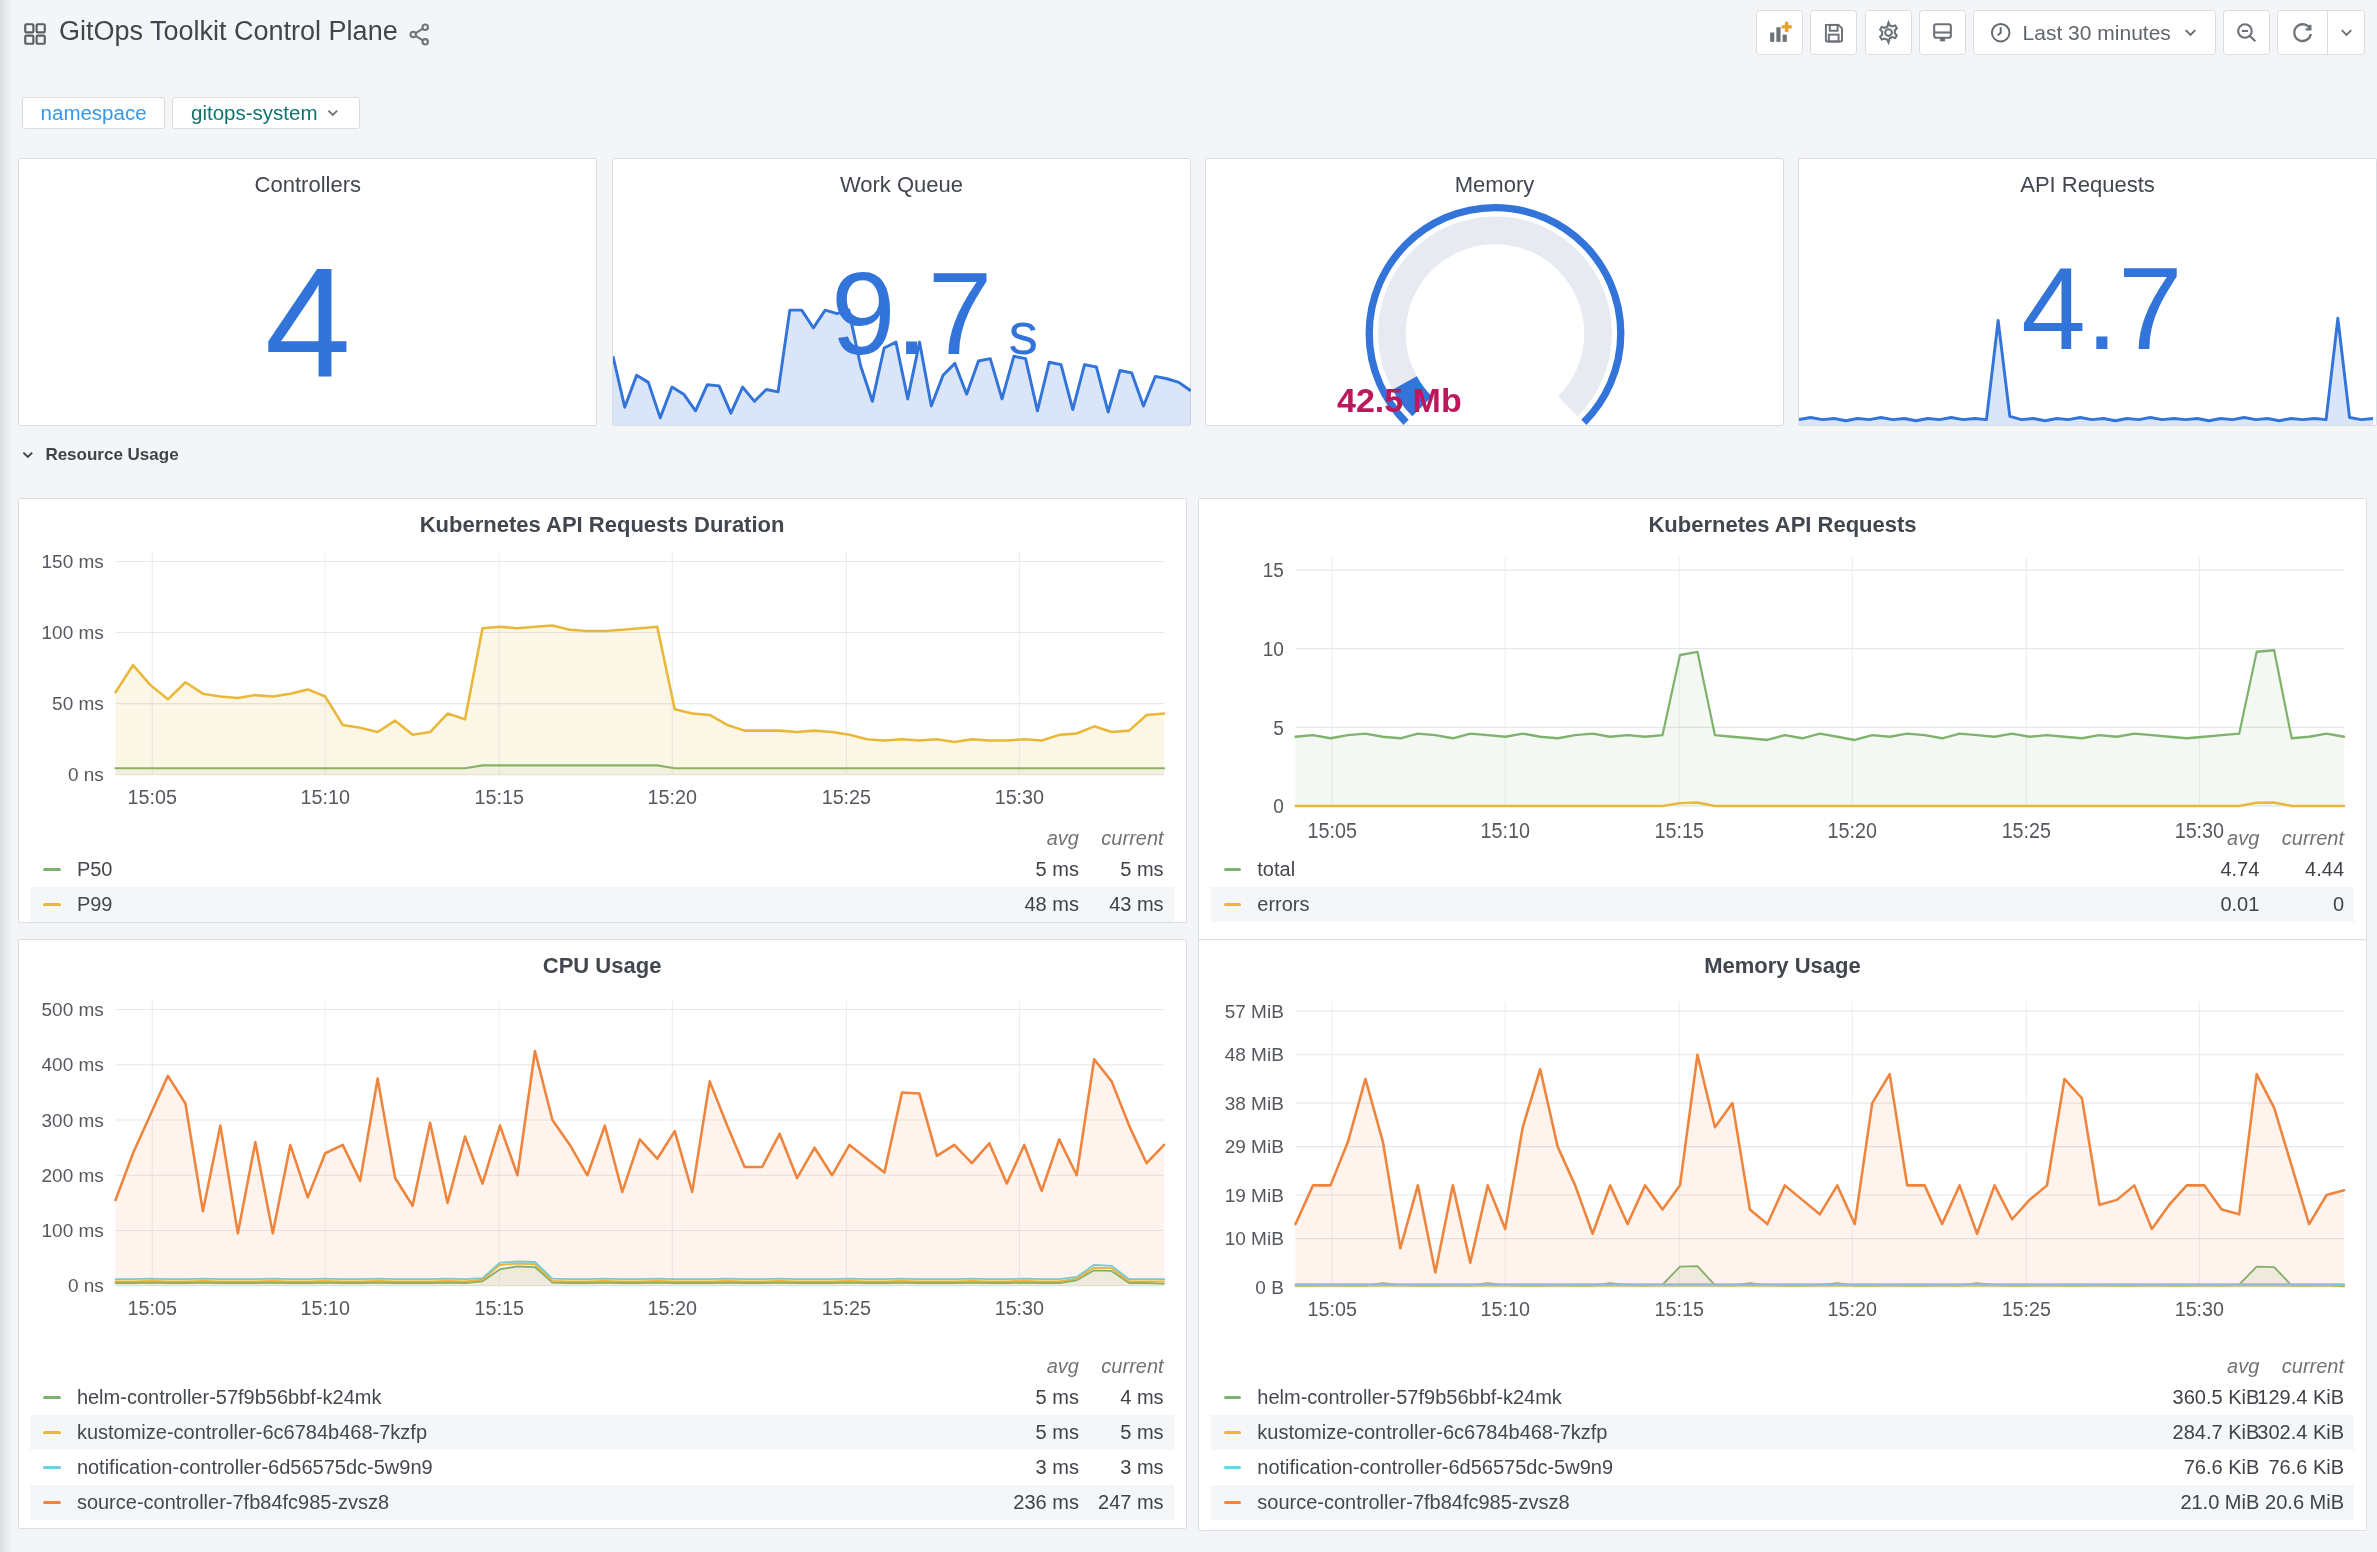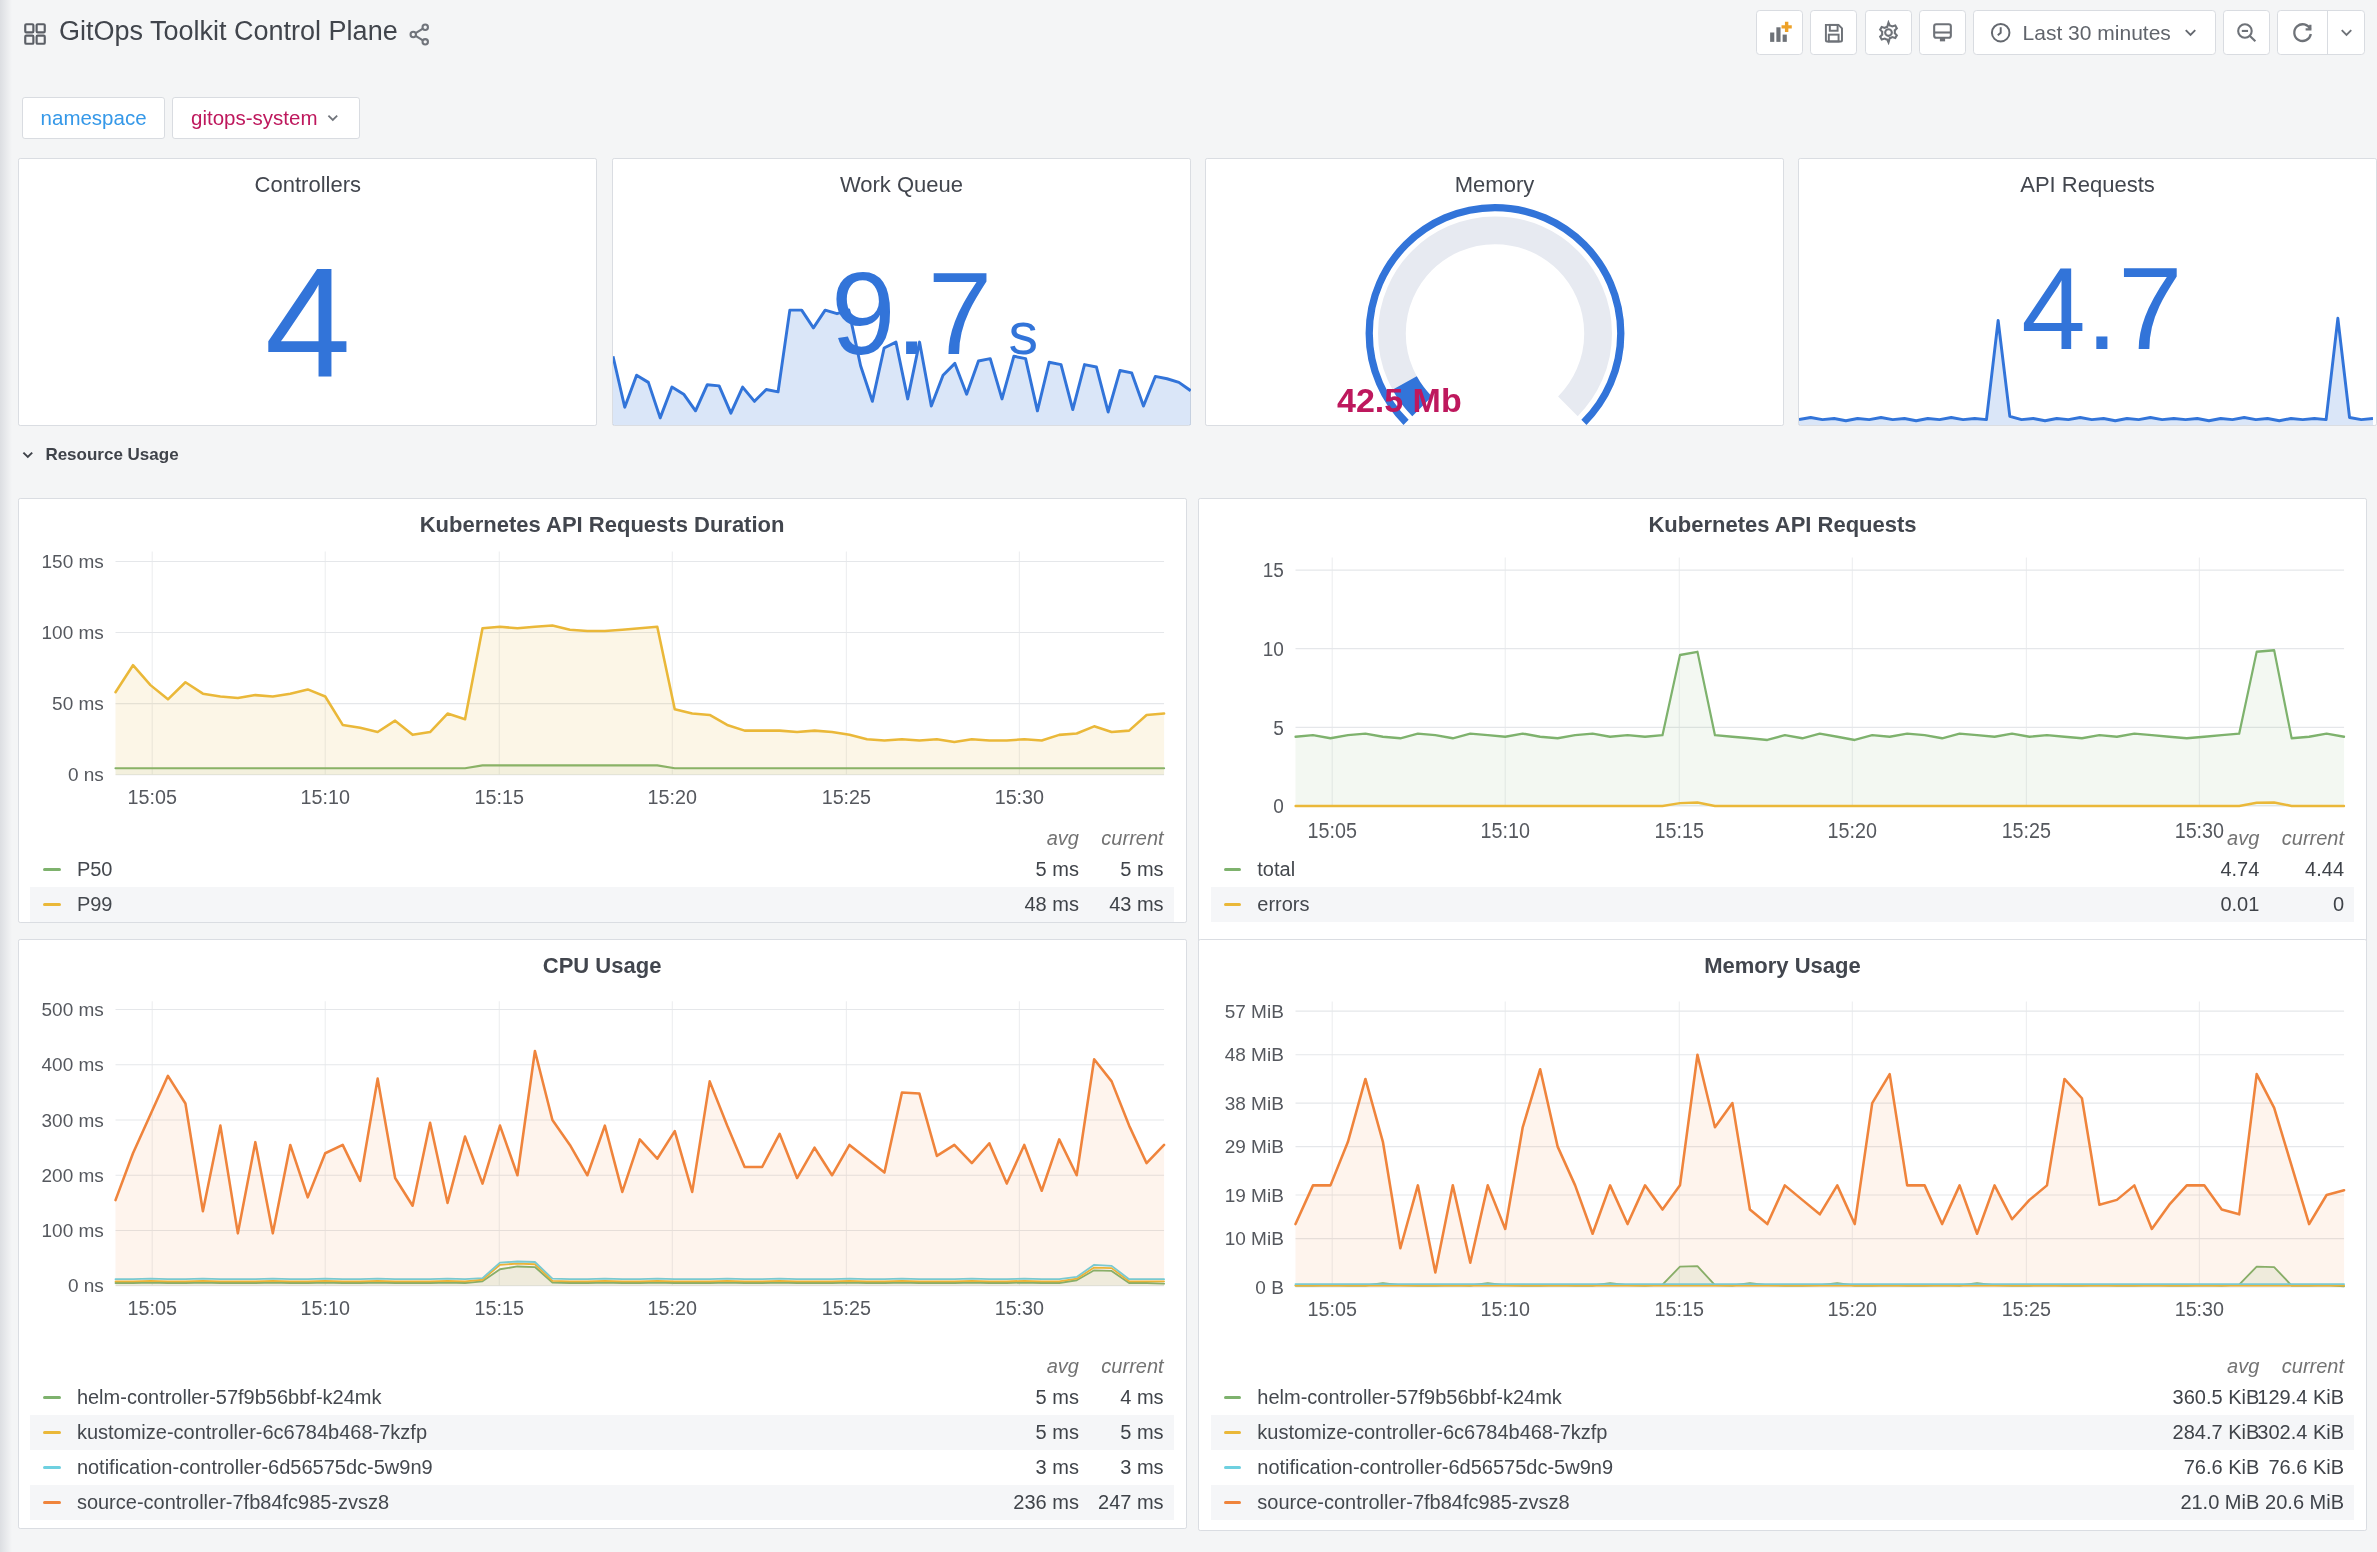--- a/index.html
+++ b/index.html
@@ -17,24 +17,24 @@
   .hicon{position:absolute;color:#5B5F66;}
   .toolbar{position:absolute;right:11.7px;top:10.3px;display:flex;gap:7.3px;align-items:center;}
   .tbtn{height:45px;min-width:47px;background:#fff;border:1.5px solid #D9DCE1;border-radius:3.7px;
     display:flex;align-items:center;justify-content:center;color:#64686F;box-sizing:border-box;}
   .tbtn.time{padding:0 14.6px;gap:10.3px;font-size:21px;font-weight:500;color:#61656C;}
   .tbtn.split{padding:0;}
   .split-left{padding:0 11.7px;display:flex;align-items:center;height:100%;}
   .split-right{padding:0 8.8px;display:flex;align-items:center;height:100%;border-left:1.5px solid #D9DCE1;}
   
   .varrow{position:absolute;left:22px;top:97px;display:flex;gap:7.3px;}
-  .chip{height:42px;background:#fff;border:1.5px solid #D9DCE1;border-radius:2.9px;
+  .chip{height:32px;background:#fff;border:1.5px solid #D9DCE1;border-radius:2.9px;
     display:flex;align-items:center;padding:0 17.6px;font-size:20.5px;box-sizing:border-box;}
   .chip.label{color:#3598E8;font-weight:500;}
-  .chip.value{color:#be185d;gap:6px;}
+  .chip.value{color:#0f766e;gap:6px;}
   
   .panel{position:absolute;background:#fff;border:1.5px solid #DADDE2;border-radius:2.2px;box-sizing:border-box;}
   .ptitle{position:absolute;top:13px;left:0;right:0;text-align:center;
     font-size:22px;font-weight:500;color:#42464E;}
   
   .statval{position:absolute;left:0;right:0;text-align:center;color:#3274D9;font-weight:500;line-height:1;}
   .spark{position:absolute;left:0;right:0;bottom:0;}
   .gaugebox{position:absolute;left:50%;top:34px;transform:translateX(-50%);width:315px;height:234px;}
   .gaugeval{position:absolute;left:0;right:0;top:188px;text-align:left;
     font-size:34px;font-weight:700;color:#be185d;}

